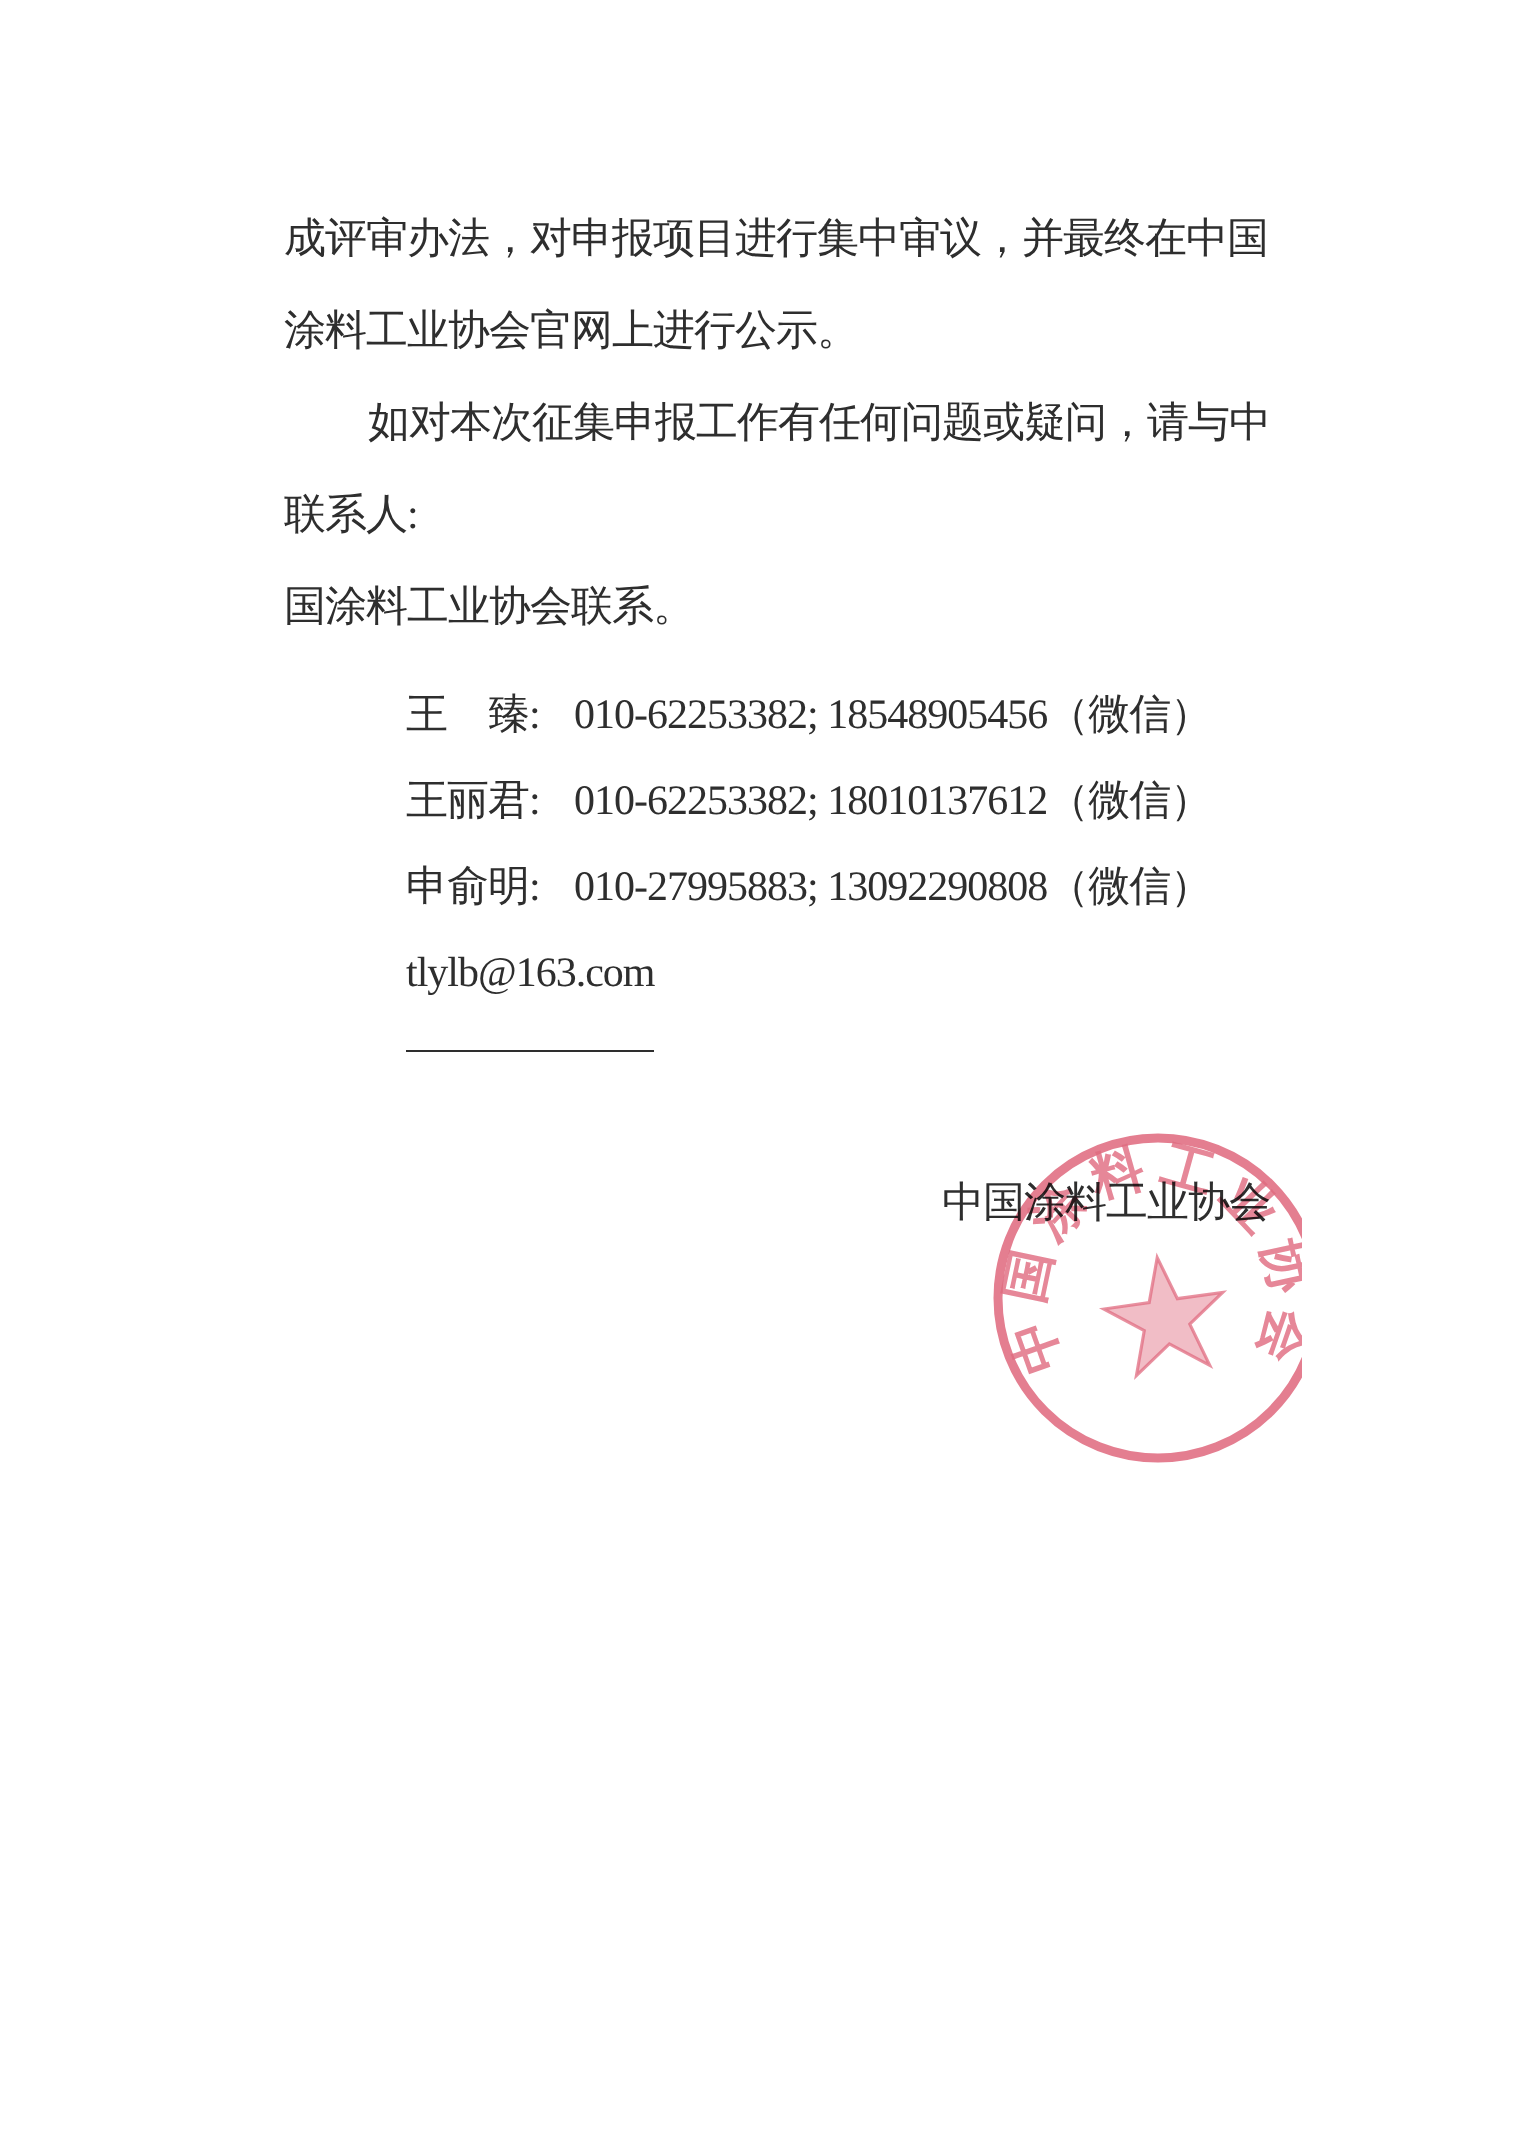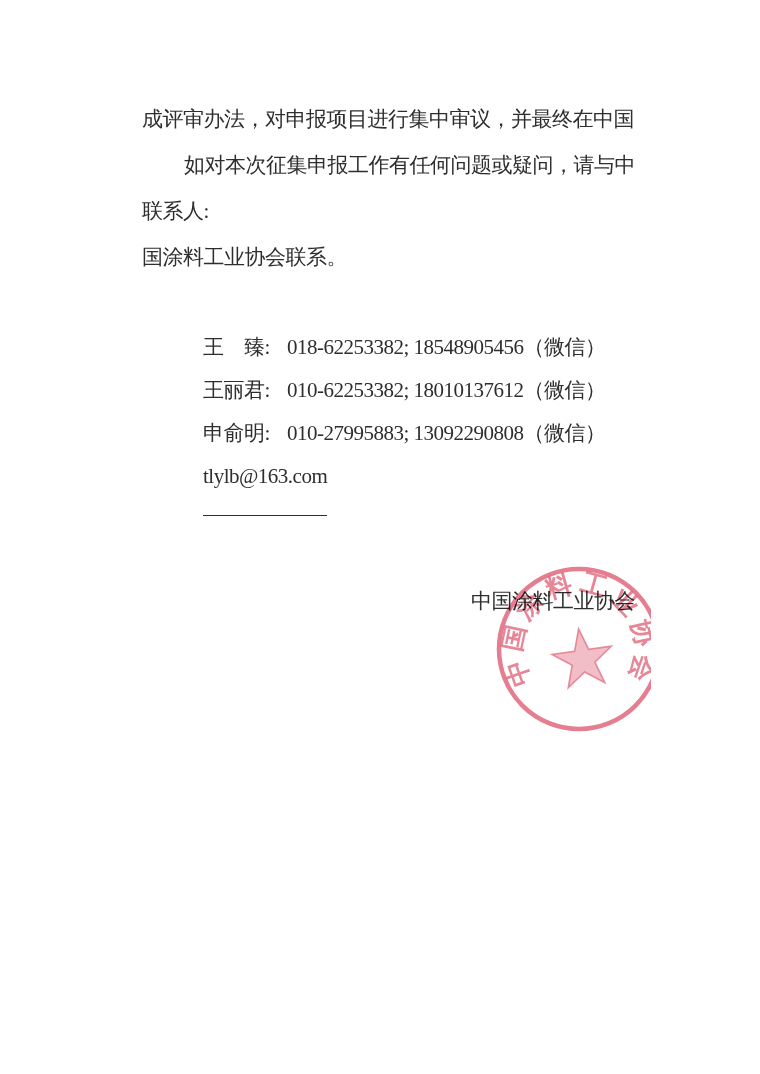--- a/index.html
+++ b/index.html
@@ -25,21 +25,21 @@
   .section-heading {
     font-family: "DejaVu Sans", "Liberation Sans", sans-serif;
     font-weight: bold;
     font-size: 21px;
     color: #1e1e1e;
   }
   .indent-first { text-indent: 42px; }
   .contact-rows {
     position: absolute;
     left: 203px;
-    top: 326px;
+    top: 336px;
     font-size: 21px;
     line-height: 43px;
     letter-spacing: -0.5px;
   }
   .contact-row { display: flex; height: 43px; align-items: baseline; }
   .contact-name { flex: 0 0 84px; white-space: pre; }
   .contact-detail { white-space: pre; }
   .email-value {
     border-bottom: 1.5px solid #2e2e2e;
     padding-bottom: 17px;
@@ -71,29 +71,30 @@
     pointer-events: none;
   }
 </style>
 </head>
 <body>
 
 <div class="page">
 
   <div class="doc-body">
     <div class="doc-line">成评审办法，对申报项目进行集中审议，并最终在中国</div>
+    <div class="doc-line">涂料工业协会官网上进行公示。</div>
     <div class="doc-line indent-first">如对本次征集申报工作有任何问题或疑问，请与中</div>
     <div class="doc-line">联系人:</div>
     <div class="doc-line">国涂料工业协会联系。</div>
   </div>
 
   <div class="contact-rows">
     <div class="contact-row">
       <span class="contact-name">王　臻:</span>
-      <span class="contact-detail">018-62253382; 18548905456（微信）</span>
+      <span class="contact-detail">010-62253382; 18548905456（微信）</span>
     </div>
     <div class="contact-row">
       <span class="contact-name">王丽君:</span>
       <span class="contact-detail">010-62253382; 18010137612（微信）</span>
     </div>
     <div class="contact-row">
       <span class="contact-name">申俞明:</span>
       <span class="contact-detail">010-27995883; 13092290808（微信）</span>
     </div>
     <div class="contact-row">

